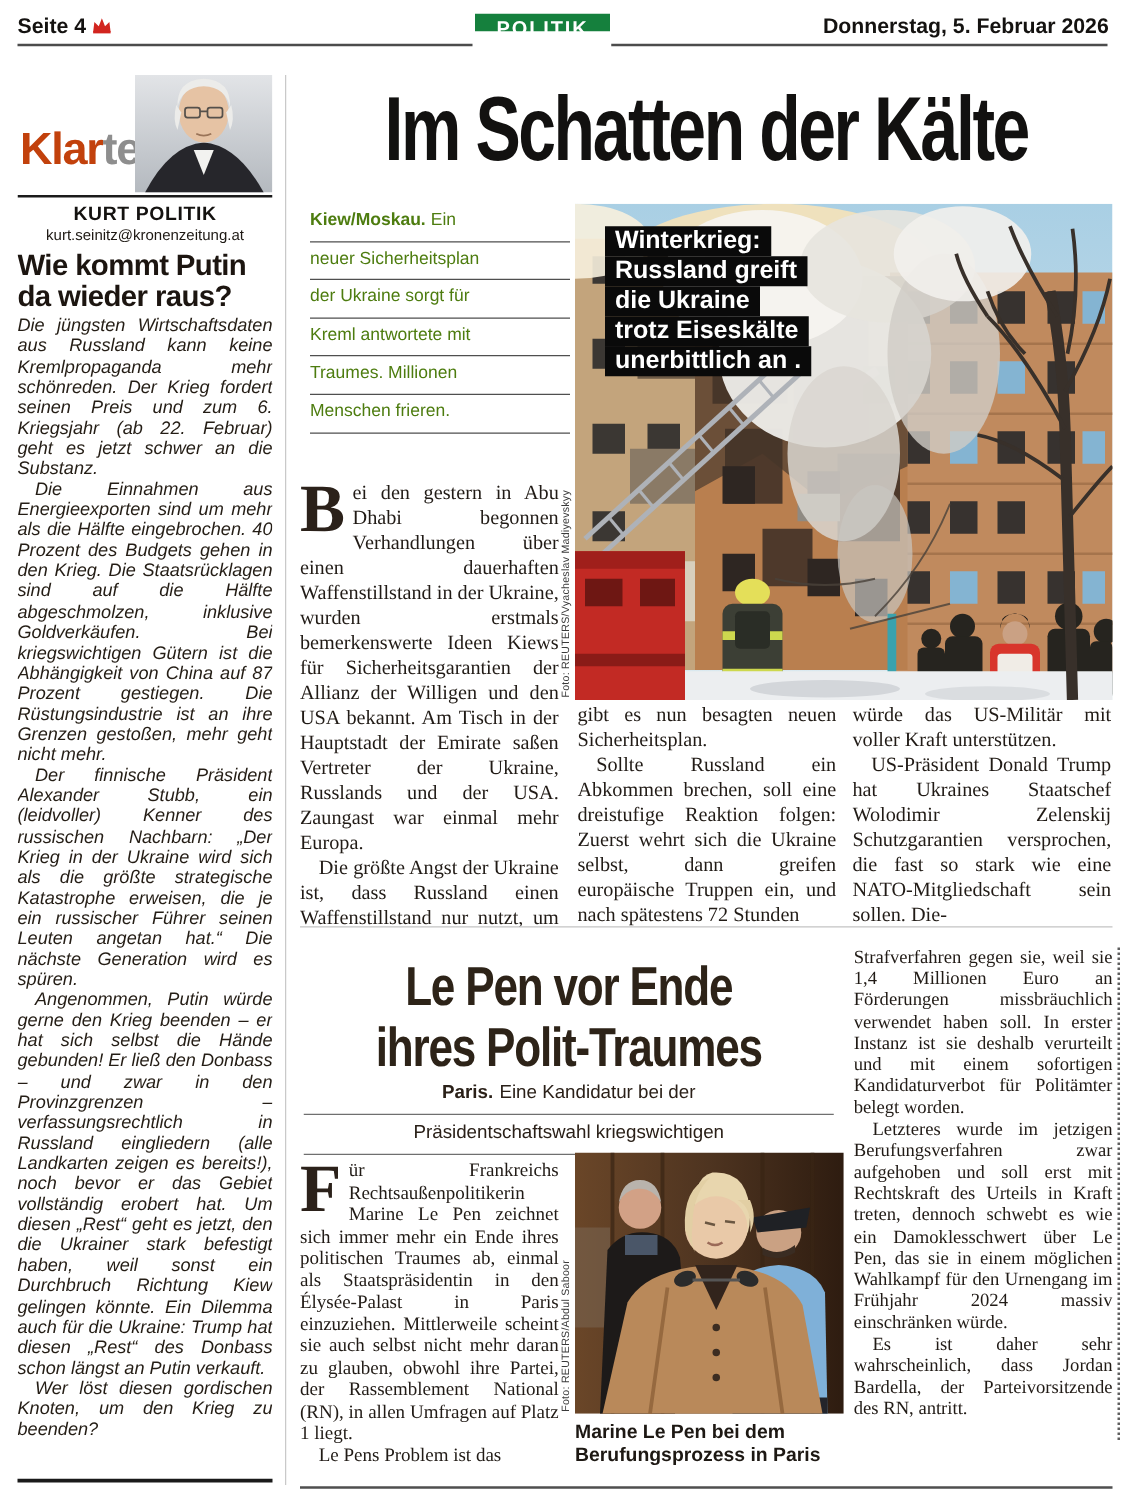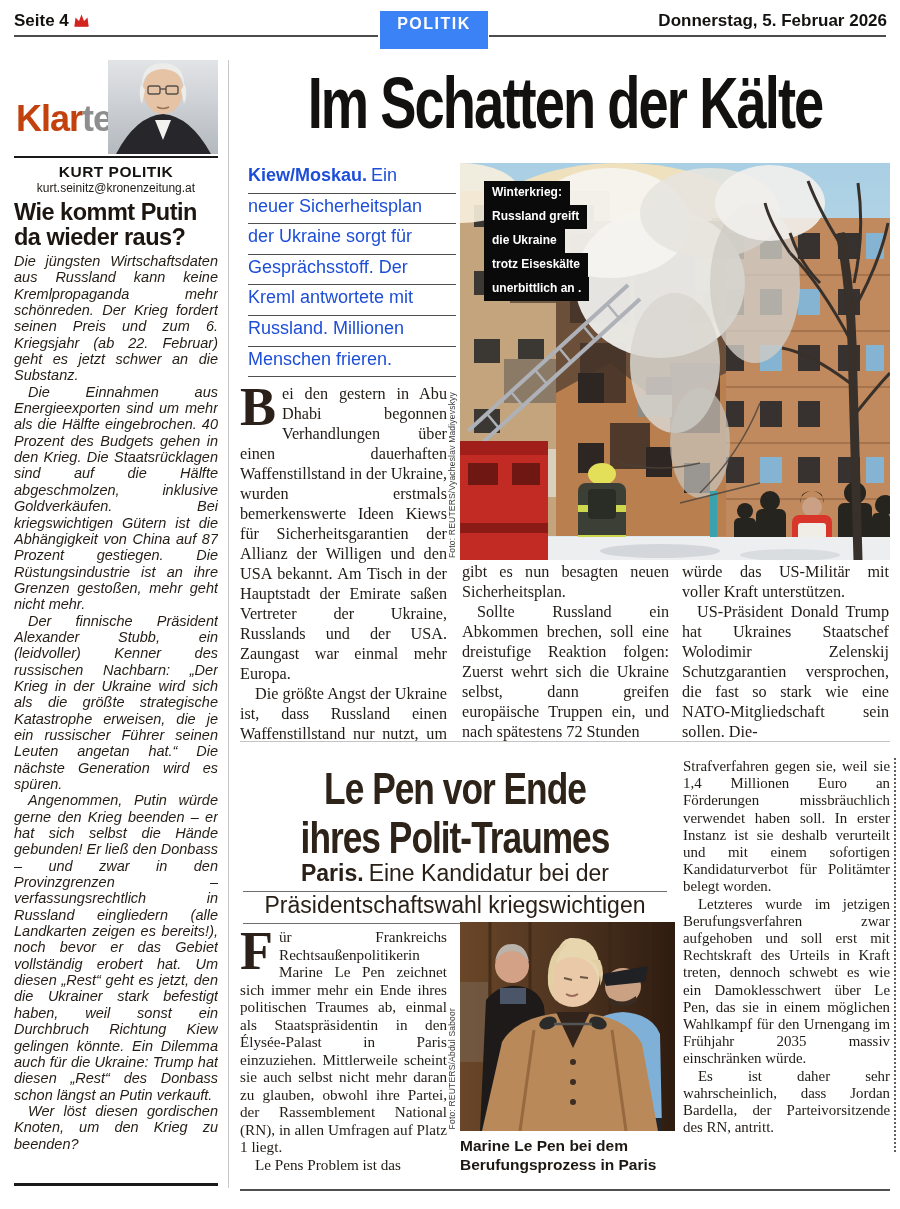--- a/index.html
+++ b/index.html
@@ -3,21 +3,21 @@
 <meta charset="utf-8">
 <style>
   html,body{margin:0;padding:0;background:#ffffff;}
   .page{position:relative;width:900px;height:1209px;background:#fff;overflow:hidden;
         font-family:"Liberation Sans",sans-serif;color:#1d1813;}
   
   .hdr-label{position:absolute;left:14px;top:11px;font-size:17px;font-weight:bold;color:#141210;}
   .hdr-label svg{vertical-align:-1px;margin-left:4px;}
   .hdr-rule-l{position:absolute;left:14px;top:35px;width:364px;height:2px;background:#4c4c4c;}
   .hdr-rule-r{position:absolute;left:489px;top:35px;width:397px;height:2px;background:#4c4c4c;}
-  .section-box{position:absolute;left:380px;top:11px;width:108px;height:38px;background:#3b82f6;
+  .section-box{position:absolute;left:380px;top:11px;width:108px;height:14px;background:#15803d;
         color:#fff;font-size:16px;font-weight:bold;letter-spacing:1.5px;text-align:center;line-height:26px;}
   .hdr-date{position:absolute;right:13px;top:11px;font-size:17px;font-weight:bold;color:#141210;}
   
   .kolumne{position:absolute;left:14px;top:60px;width:204px;height:1126px;overflow:hidden;}
   .k-logo{position:absolute;left:2px;top:38px;font-size:36px;font-weight:bold;letter-spacing:-1px;}
   .k-logo .red{color:#c2410c;} .k-logo .gray{color:#8e8e8e;}
   .k-portrait{position:absolute;right:0;top:0;width:110px;height:94px;}
   .k-rule{position:absolute;left:0;top:96px;width:204px;height:2px;background:#1a1a1a;}
   .k-author{position:absolute;left:0;top:103px;width:204px;text-align:center;font-size:15.5px;
         font-weight:bold;letter-spacing:.5px;color:#141210;}
@@ -29,48 +29,48 @@
   .k-body p{margin:0;}
   .k-body p + p{text-indent:14px;}
   .k-bottom-rule{position:absolute;left:14px;top:1183px;width:204px;height:3px;background:#1a1a1a;}
   .v-divider{position:absolute;left:228px;top:60px;width:1px;height:1128px;background:#c9c9c9;}
   
   .main-h1{position:absolute;left:240px;top:60px;width:650px;margin:0;text-align:center;
         font-size:56px;font-weight:bold;letter-spacing:-2px;color:#121110;
         transform:scale(.97,1.3);transform-origin:top center;white-space:nowrap;}
   
   .lead{position:absolute;left:248px;top:163px;width:208px;}
-  .lead-line{height:29.6px;line-height:25px;font-size:18px;color:#1d4ed8;
+  .lead-line{height:29.6px;line-height:25px;font-size:14px;color:#4d7c0f;
         border-bottom:1.4px solid #4f4f4f;overflow:hidden;}
   .lead-line b{font-weight:bold;margin-right:4px;}
   
   .photo-main{position:absolute;left:460px;top:163px;width:430px;height:397px;margin:0;}
   .photo-main svg,.photo-lepen svg{position:absolute;left:0;top:0;}
   .overlay{position:absolute;left:24px;top:18px;}
-  .cap-line{display:table;background:#0a0a0a;color:#fff;font-size:12px;font-weight:bold;
+  .cap-line{display:table;background:#0a0a0a;color:#fff;font-size:20px;font-weight:bold;
         line-height:21px;padding:1px 8px 2px 8px;white-space:nowrap;}
   .credit{position:absolute;font-size:8.5px;color:#3a3a3a;writing-mode:vertical-rl;
         transform:rotate(180deg);letter-spacing:.2px;white-space:nowrap;}
   .credit.main{left:-13px;bottom:2px;}
   .credit.lepen{left:-13px;bottom:2px;}
   
   .serif{font-family:"Liberation Serif",serif;text-align:justify;color:#211b16;}
   .serif p{margin:0;}
   .serif p + p,.serif p.indent{text-indent:15px;}
   .mcol{position:absolute;top:384px;width:207px;height:358px;overflow:hidden;font-size:16.2px;line-height:20px;}
   .mcol1{left:240px;} .mcol2{left:462px;top:562px;height:180px;} .mcol3{left:682px;top:562px;height:180px;}
   .dropcap{float:left;font-family:"Liberation Serif",serif;font-weight:bold;font-size:54px;
         line-height:42px;padding:2px 6px 0 0;color:#2b211a;}
   .article-sep{position:absolute;left:240px;top:741px;width:650px;height:1px;background:#c4c4c4;}
   
   .lp-head{position:absolute;left:240px;top:765px;width:430px;text-align:center;
         transform:scale(.98,1.22);transform-origin:top center;}
   .lp-head p{margin:0;font-size:36px;line-height:40px;font-weight:bold;letter-spacing:-1px;color:#2d2318;white-space:nowrap;}
   .lp-sub{position:absolute;left:243px;top:860px;width:424px;}
-  .lp-sub-line{height:31px;line-height:27px;font-size:23px;text-align:center;color:#2a2018;
+  .lp-sub-line{height:31px;line-height:27px;font-size:15px;text-align:center;color:#2a2018;
         border-bottom:1.2px solid #6f6f6f;}
   .lp-sub-line b{font-weight:bold;margin-right:5px;}
   .lpcol{position:absolute;width:207px;overflow:hidden;font-size:15.2px;line-height:17.5px;}
   .lpcol1{left:240px;top:928px;height:243px;}
   .lpcol3{left:683px;top:758px;height:412px;font-size:14.9px;line-height:17.2px;}
   .photo-lepen{position:absolute;left:460px;top:922px;width:215px;height:209px;margin:0;}
   .lp-caption{position:absolute;left:460px;top:1136px;width:215px;font-size:15.5px;font-weight:bold;
         line-height:19px;color:#1d1813;}
   .lp-caption p{margin:0;}
   .dotted-rule{position:absolute;left:894px;top:758px;height:394px;width:0;border-left:2px dotted #5f5f5f;}
@@ -134,23 +134,22 @@
 
   <h1 class="main-h1">Im Schatten der Kälte</h1>
 
   <div class="lead">
     <div class="lead-line">
       <b>Kiew/Moskau.</b><span>Ein</span>
     </div>
     <div>
         <div class="lead-line">neuer Sicherheitsplan</div>
         <div class="lead-line">der Ukraine sorgt für</div>
-        <div class="lead-line">Gesprächsstoff. Der</div>
         <div class="lead-line">Kreml antwortete mit</div>
-        <div class="lead-line">Russland. Millionen</div>
+        <div class="lead-line">Traumes. Millionen</div>
         <div class="lead-line">Menschen frieren.</div>
       </div>
   </div>
 
   <figure class="photo-main">
     <svg width="430" height="397" viewBox="0 0 430 397">
       <defs>
         <linearGradient id="sky" x1="0" y1="0" x2="0" y2="1">
           <stop offset="0" stop-color="#a9cfe4"></stop>
             <stop offset="1" stop-color="#ddeaf0"></stop>
@@ -400,20 +399,20 @@
     </svg>
     <div class="credit lepen">Foto: REUTERS/Abdul Saboor</div>
   </figure>
   <div class="lp-caption">
       <p>Marine Le Pen bei dem</p>
       <p>Berufungsprozess in Paris</p>
     </div>
 
   <div class="lpcol lpcol3 serif">
       <p>Strafverfahren gegen sie, weil sie 1,4 Millionen Euro an Förderungen missbräuchlich verwendet haben soll. In erster Instanz ist sie deshalb verurteilt und mit einem sofortigen Kandidaturverbot für Politämter belegt worden.</p>
-      <p>Letzteres wurde im jetzigen Berufungsverfahren zwar aufgehoben und soll erst mit Rechtskraft des Urteils in Kraft treten, dennoch schwebt es wie ein Damoklesschwert über Le Pen, das sie in einem möglichen Wahlkampf für den Urnengang im Frühjahr 2035 massiv einschränken würde.</p>
+      <p>Letzteres wurde im jetzigen Berufungsverfahren zwar aufgehoben und soll erst mit Rechtskraft des Urteils in Kraft treten, dennoch schwebt es wie ein Damoklesschwert über Le Pen, das sie in einem möglichen Wahlkampf für den Urnengang im Frühjahr 2024 massiv einschränken würde.</p>
       <p>Es ist daher sehr wahrscheinlich, dass Jordan Bardella, der Parteivorsitzende des RN, antritt.</p>
     </div>
 
   <div class="dotted-rule"></div>
   <div class="main-bottom-rule"></div>
 
 </div>
 
 </body></html>

